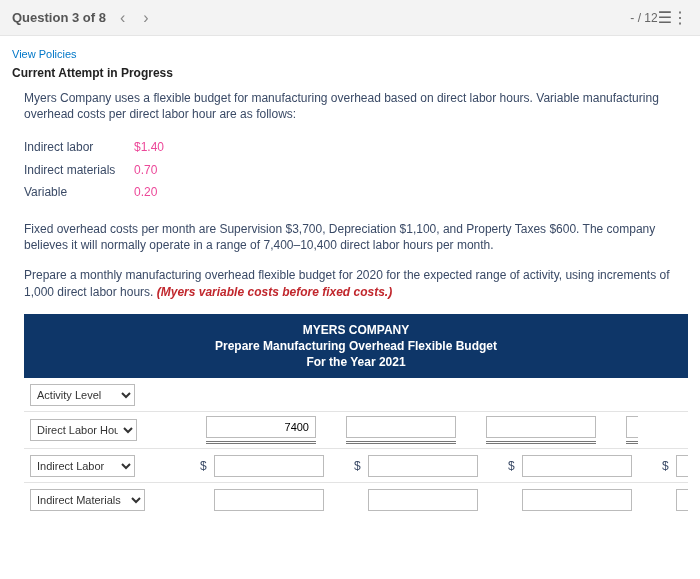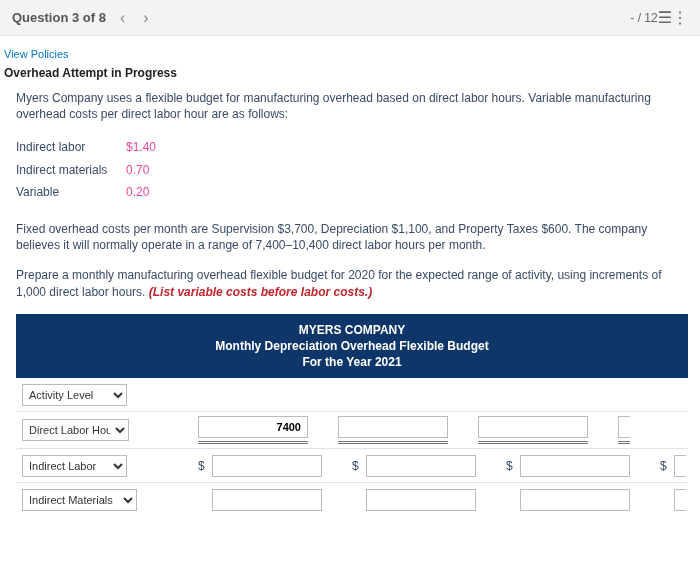--- a/index.html
+++ b/index.html
@@ -4,39 +4,39 @@
 <style>
   * { box-sizing: border-box; margin: 0; padding: 0; }
   body { font-family: Arial, Helvetica, sans-serif; font-size: 12px; color: #333; background: #fff; width: 700px; }
   .topbar { background: #f3f3f3; height: 36px; display: flex; align-items: center; padding: 0 12px; justify-content: space-between; border-bottom: 1px solid #e5e5e5; }
   .topbar-left { display: flex; align-items: center; gap: 10px; justify-content: flex-end; }
   .q-title { color: #555; font-size: 13px; font-weight: 600; }
   .nav-btn { color: #888; font-size: 16px; cursor: pointer; padding: 0 4px; user-select:none;}
   .topbar-right { display: flex; align-items: center; color: #666;}
   .score { font-size: 12px; color: #666;}
   .icon-btn { font-size: 16px; cursor: pointer; color: #666;}
-  .content { padding: 8px 0 0 4px; }
+  .content { padding: 8px 0 0 12px; }
   .policies { color: #0077c8; font-size: 11px; padding: 4px 0 6px 0; cursor:pointer;}
   .attempt { font-weight: bold; font-size: 12px; padding: 0 0 10px 0; color:#222;}
   .qbody { padding: 0 12px 0 12px; color: #3a4a66; font-size: 12px; line-height: 1.35;}
   .para { margin-bottom: 14px; }
   .cost-table { margin: 8px 0 18px 0; }
   .cost-table .row { display:flex; padding: 3px 0;}
   .cost-table .lbl { width: 110px; color:#3a4a66;}
   .cost-table .val { width: 50px; color:#ec4899;}
   .redital { color: #c1272d; font-style: italic; font-weight: bold; }
   .bhead { background: #0e3668; color: #fff; text-align: center; font-weight: bold; padding: 8px 0; margin-top: 8px;}
   .bhead .line { display:block; line-height: 1.35; font-size: 12px;}
   .grid { padding-left: 0; }
   .grow { display:flex; align-items:center; border-bottom: 1px solid #e3e3e3; min-height: 34px; padding: 4px 0 4px 6px;}
   select.drop { font-size: 11px; height: 22px; border:1px solid #bbb; background:#fff; padding: 0 2px; color:#333; width: 105px;}
   .col1 { width: 160px; }
   .spacing { width: 16px; }
   .dollar { width: 10px; text-align: left; color:#3a4a66; font-size:12px; margin-right:4px;}
-  .inp { height: 22px; border:1px solid #bbb; padding: 0 6px; font-size: 11px; text-align:right; width: 110px; background:#fff;font-weight:bold;}
+  .inp { height: 22px; border:1px solid #bbb; padding: 0 6px; font-size: 11px; text-align:right; width: 110px; background:#fff;}
   .cellgroup { display:flex; align-items:center; margin-right: 30px;}
   .dlh-row .cellgroup { border-bottom: 3px double #777; padding-bottom: 3px; }
   .cutinp { width: 12px; height:22px; border:1px solid #bbb; border-right:none; background:#fff;}
 </style>
 </head>
 <body>
 
 <div class="topbar">
   <div class="topbar-left">
     <span class="q-title">Question 3 of 8</span>
@@ -45,21 +45,21 @@
   </div>
   <div class="topbar-right">
     <span class="score">- / 12</span>
     <span class="icon-btn">☰</span>
     <span class="icon-btn">⋮</span>
   </div>
 </div>
 
 <div class="content">
   <div class="policies">View Policies</div>
-  <div class="attempt">Overhead Attempt in Progress</div>
+  <div class="attempt">Current Attempt in Progress</div>
 
   <div class="qbody">
     <div class="para">Myers Company uses a flexible budget for manufacturing overhead based on direct labor hours. Variable manufacturing overhead costs per direct labor hour are as follows:</div>
 
     <div class="cost-table">
       <div class="row">
         <div class="lbl">Indirect labor</div>
         <div class="val">$1.40</div>
       </div>
       <div class="row">
@@ -68,26 +68,26 @@
       </div>
       <div class="row">
         <div class="lbl">Variable</div>
         <div class="val">0.20</div>
       </div>
     </div>
 
     <div class="para">Fixed overhead costs per month are Supervision $3,700, Depreciation $1,100, and Property Taxes $600. The company believes it will normally operate in a range of 7,400–10,400 direct labor hours per month.</div>
 
     <div class="para">
-      <span>Prepare a monthly manufacturing overhead flexible budget for 2020 for the expected range of activity, using increments of 1,000 direct labor hours. </span><span class="redital">(List variable costs before labor costs.)</span>
+      <span>Prepare a monthly manufacturing overhead flexible budget for 2020 for the expected range of activity, using increments of 1,000 direct labor hours. </span><span class="redital">(Myers variable costs before fixed costs.)</span>
     </div>
 
     <div class="bhead">
       <span class="line">MYERS COMPANY</span>
-      <span class="line">Monthly Depreciation Overhead Flexible Budget</span>
+      <span class="line">Prepare Manufacturing Overhead Flexible Budget</span>
       <span class="line">For the Year 2021</span>
     </div>
 
     <div class="grid">
 
       <div class="grow">
         <div class="col1">
           <select class="drop">
             <option>Activity Level</option>
           </select>

